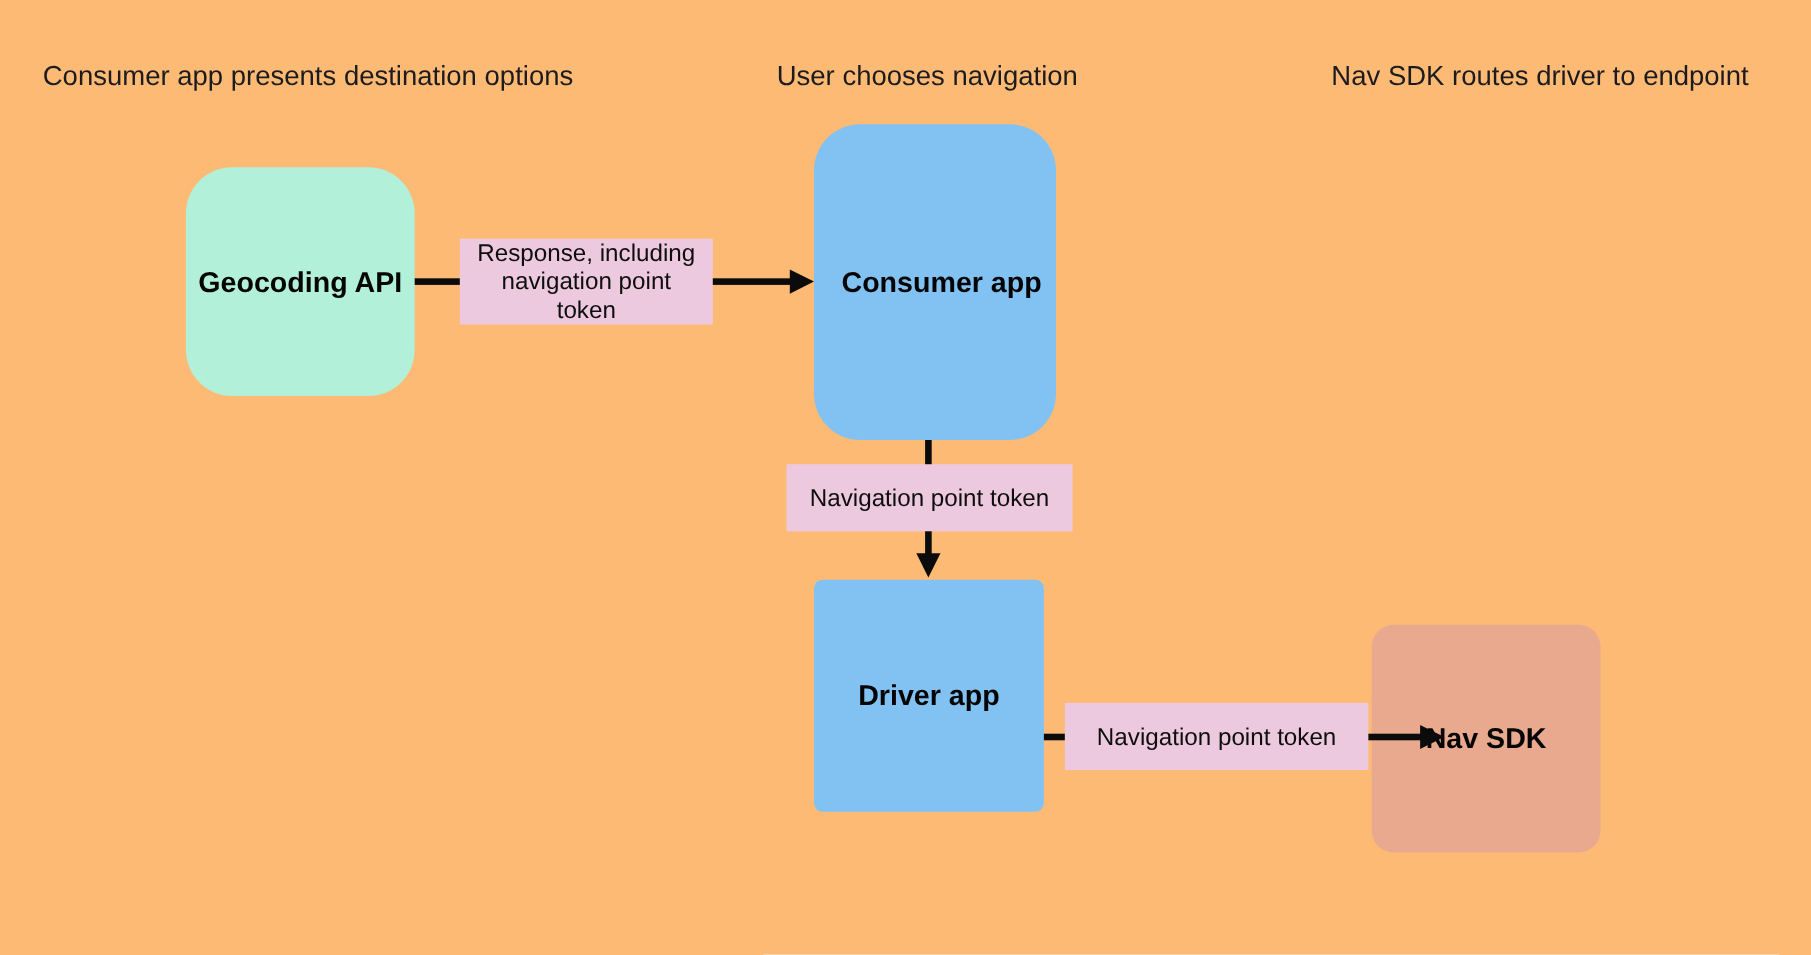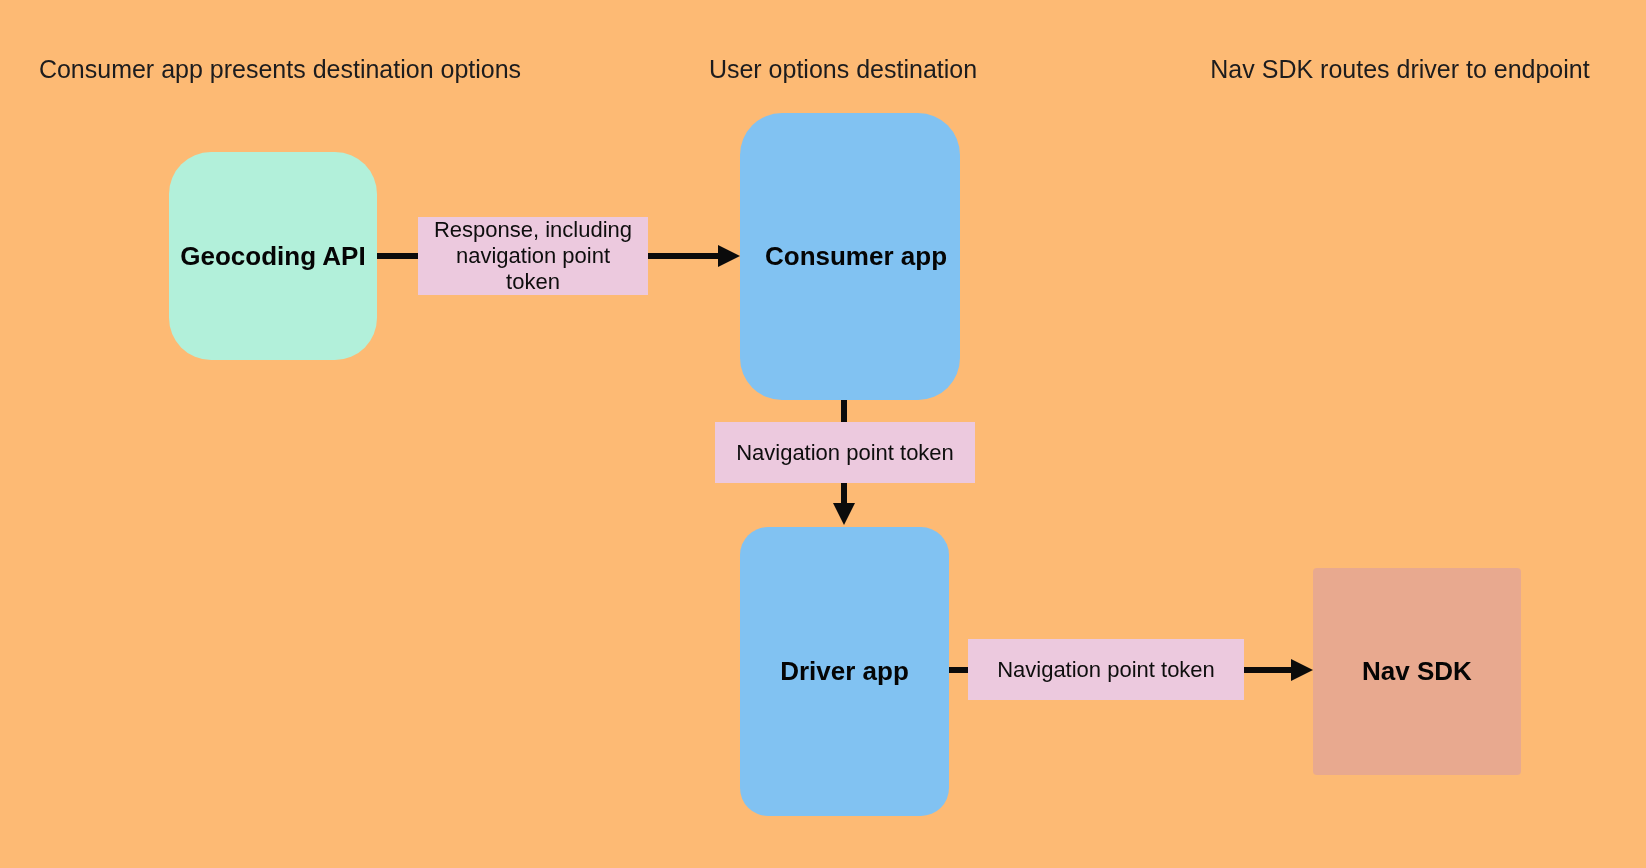--- a/index.html
+++ b/index.html
@@ -25,22 +25,22 @@
     display: flex;
     align-items: center;
     justify-content: center;
     font-size: 26px;
     font-weight: 700;
     color: #050505;
     text-align: right;
   }
   .node--geocoding { left: 169px; top: 152px; width: 208px; height: 208px; border-radius: 42px; background: #b2f0da; }
   .node--consumer  { left: 740px; top: 113px; width: 208px; height: 287px; border-radius: 42px; background: #81c2f2; padding-left: 12px; }
-  .node--driver    { left: 740px; top: 527px; width: 209px; height: 289px; border-radius: 28px; background: #81c2f2; }
-  .node--navsdk    { left: 1313px; top: 568px; width: 208px; height: 207px; border-radius: 4px; background: #e8a98f; }
+  .node--driver    { left: 740px; top: 527px; width: 209px; height: 211px; border-radius: 8px; background: #81c2f2; }
+  .node--navsdk    { left: 1247px; top: 568px; width: 208px; height: 207px; border-radius: 20px; background: #e8a98f; }
   .edge-label {
     position: absolute;
     display: flex;
     align-items: center;
     justify-content: center;
     background: #ecc9de;
     font-size: 22px;
     line-height: 26px;
     color: #0e0e0e;
     text-align: center;
@@ -65,21 +65,21 @@
     border-right: 11px solid transparent;
     border-top: 22px solid #0b0b0b;
   }
 </style>
 </head>
 <body>
 
 <div class="canvas">
 
   <div class="stage-title" style="left:280px">Consumer app presents destination options</div>
-  <div class="stage-title" style="left:843px">User options destination</div>
+  <div class="stage-title" style="left:843px">User chooses navigation</div>
   <div class="stage-title" style="left:1400px">Nav SDK routes driver to endpoint</div>
 
   <div class="node node--geocoding">
     <span>Geocoding API</span>
   </div>
 
   <div class="node node--consumer">
     <span>Consumer app</span>
   </div>
 

